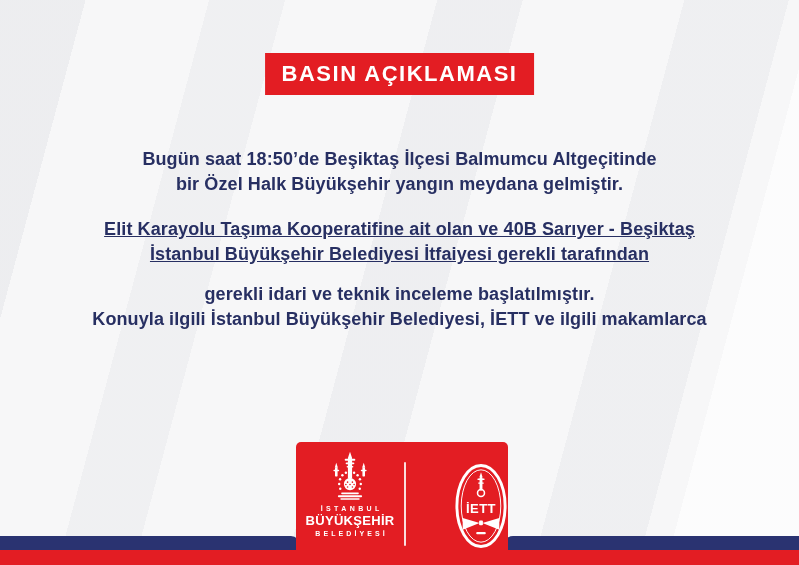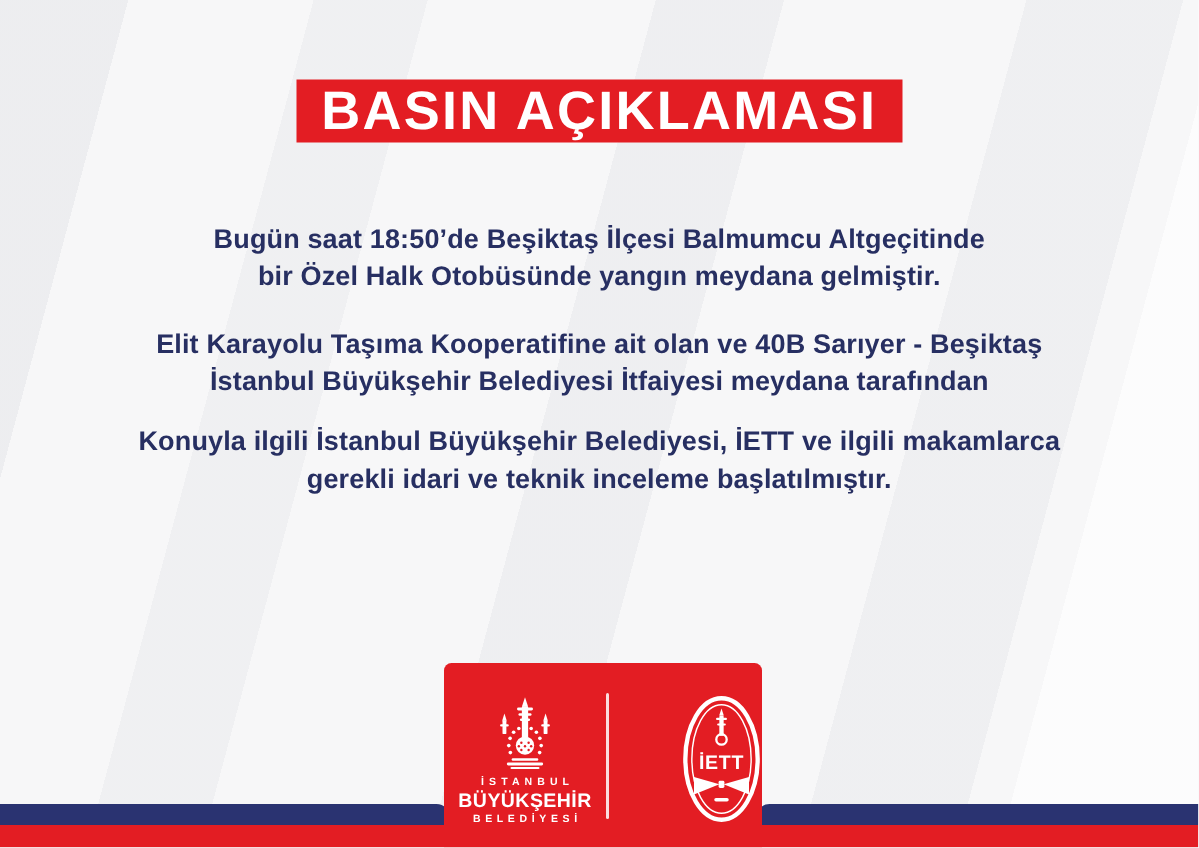--- a/index.html
+++ b/index.html
@@ -18,50 +18,50 @@
         rgba(213,215,221,0.22) 22% 30%, rgba(255,255,255,0) 30% 46%,
         rgba(213,215,221,0.26) 46% 55%, rgba(255,255,255,0) 55% 72%,
         rgba(213,215,221,0.24) 72% 83%, rgba(255,255,255,0) 83%),
       linear-gradient(285deg, rgba(255,255,255,0.65) 0 14%, rgba(255,255,255,0) 14%);
   }
 
   .title-banner {
     position:absolute; top:53px; left:50%; transform:translateX(-50%);
     height:42px; line-height:42px; padding:0 17px;
     background:#e31d23; color:#ffffff; white-space:nowrap;
-    font-size:36px; font-weight:bold; letter-spacing:1.5px;
+    font-size:22px; font-weight:bold; letter-spacing:1.5px;
   }
 
   .content {
     position:absolute; top:147px; left:0; right:0;
     text-align:center; color:#272f62;
     font-size:18px; line-height:25px; font-weight:bold; letter-spacing:0.1px;
   }
-  .content p.para-2 { margin-top:20px; }
+  .content p.para-2 { margin-top:20px;text-decoration:underline; }
   .content p.para-3 { margin-top:15px; }
   .content .ln { display:block; }
 
   .bar-navy {
     position:absolute; top:536px; height:14px; background:#2a3371; z-index:1;
   }
   .bar-navy.left  { left:0; width:300px; border-top-right-radius:9px; }
   .bar-navy.right { left:504px; right:0; border-top-left-radius:9px; }
   .bar-red {
     position:absolute; top:550px; left:0; right:0; height:15px;
     background:#e31d23; z-index:1;
   }
 
   .logo-box {
     position:absolute; left:296px; top:442px; width:212px; height:123px;
     background:#e31d23; border-radius:5px 5px 0 0; z-index:2;
     display:flex; align-items:stretch;
   }
   .ibb-logo {
     flex:1.06; display:flex; flex-direction:column; align-items:center;
-    padding-top:22px; color:#ffffff;
+    padding-top:9px; color:#ffffff;
   }
   .ibb-emblem { width:52px; height:50px; }
   .ibb-line1 { font-size:7px; font-weight:bold; letter-spacing:3.4px; margin-top:4px; padding-left:3.4px; }
   .ibb-line2 { font-size:13px; font-weight:bold; letter-spacing:0.3px; margin-top:1px; }
   .ibb-line3 { font-size:7px; font-weight:bold; letter-spacing:3.1px; margin-top:2px; padding-left:3.1px; }
   .logo-divider {
     width:2px; height:84px; align-self:center;
     background:rgba(255,255,255,0.85); border-radius:1px;
   }
   .iett-logo { flex:1; display:flex; align-items:center; justify-content:flex-end;border-radius:21px; }
@@ -77,29 +77,29 @@
 <div class="page">
   <div class="stripes"></div>
 
   <div class="title-banner">
     <span>BASIN AÇIKLAMASI</span>
   </div>
 
   <div class="content">
     <p class="para-1">
       <span class="ln">Bugün saat 18:50’de Beşiktaş İlçesi Balmumcu Altgeçitinde</span>
-      <span class="ln">bir Özel Halk Otobüsünde yangın meydana gelmiştir.</span>
+      <span class="ln">bir Özel Halk Büyükşehir yangın meydana gelmiştir.</span>
     </p>
     <p class="para-2">
       <span class="ln">Elit Karayolu Taşıma Kooperatifine ait olan ve 40B Sarıyer - Beşiktaş</span>
-      <span class="ln">İstanbul Büyükşehir Belediyesi İtfaiyesi meydana tarafından</span>
+      <span class="ln">İstanbul Büyükşehir Belediyesi İtfaiyesi gerekli tarafından</span>
     </p>
     <p class="para-3">
+      <span class="ln">gerekli idari ve teknik inceleme başlatılmıştır.</span>
       <span class="ln">Konuyla ilgili İstanbul Büyükşehir Belediyesi, İETT ve ilgili makamlarca</span>
-      <span class="ln">gerekli idari ve teknik inceleme başlatılmıştır.</span>
     </p>
   </div>
 
   <div class="bar-navy left"></div>
   <div class="bar-navy right"></div>
   <div class="bar-red"></div>
 
   <div class="logo-box">
     <div class="ibb-logo">
       <svg class="ibb-emblem" viewBox="0 0 64 62" xmlns="http://www.w3.org/2000/svg">

